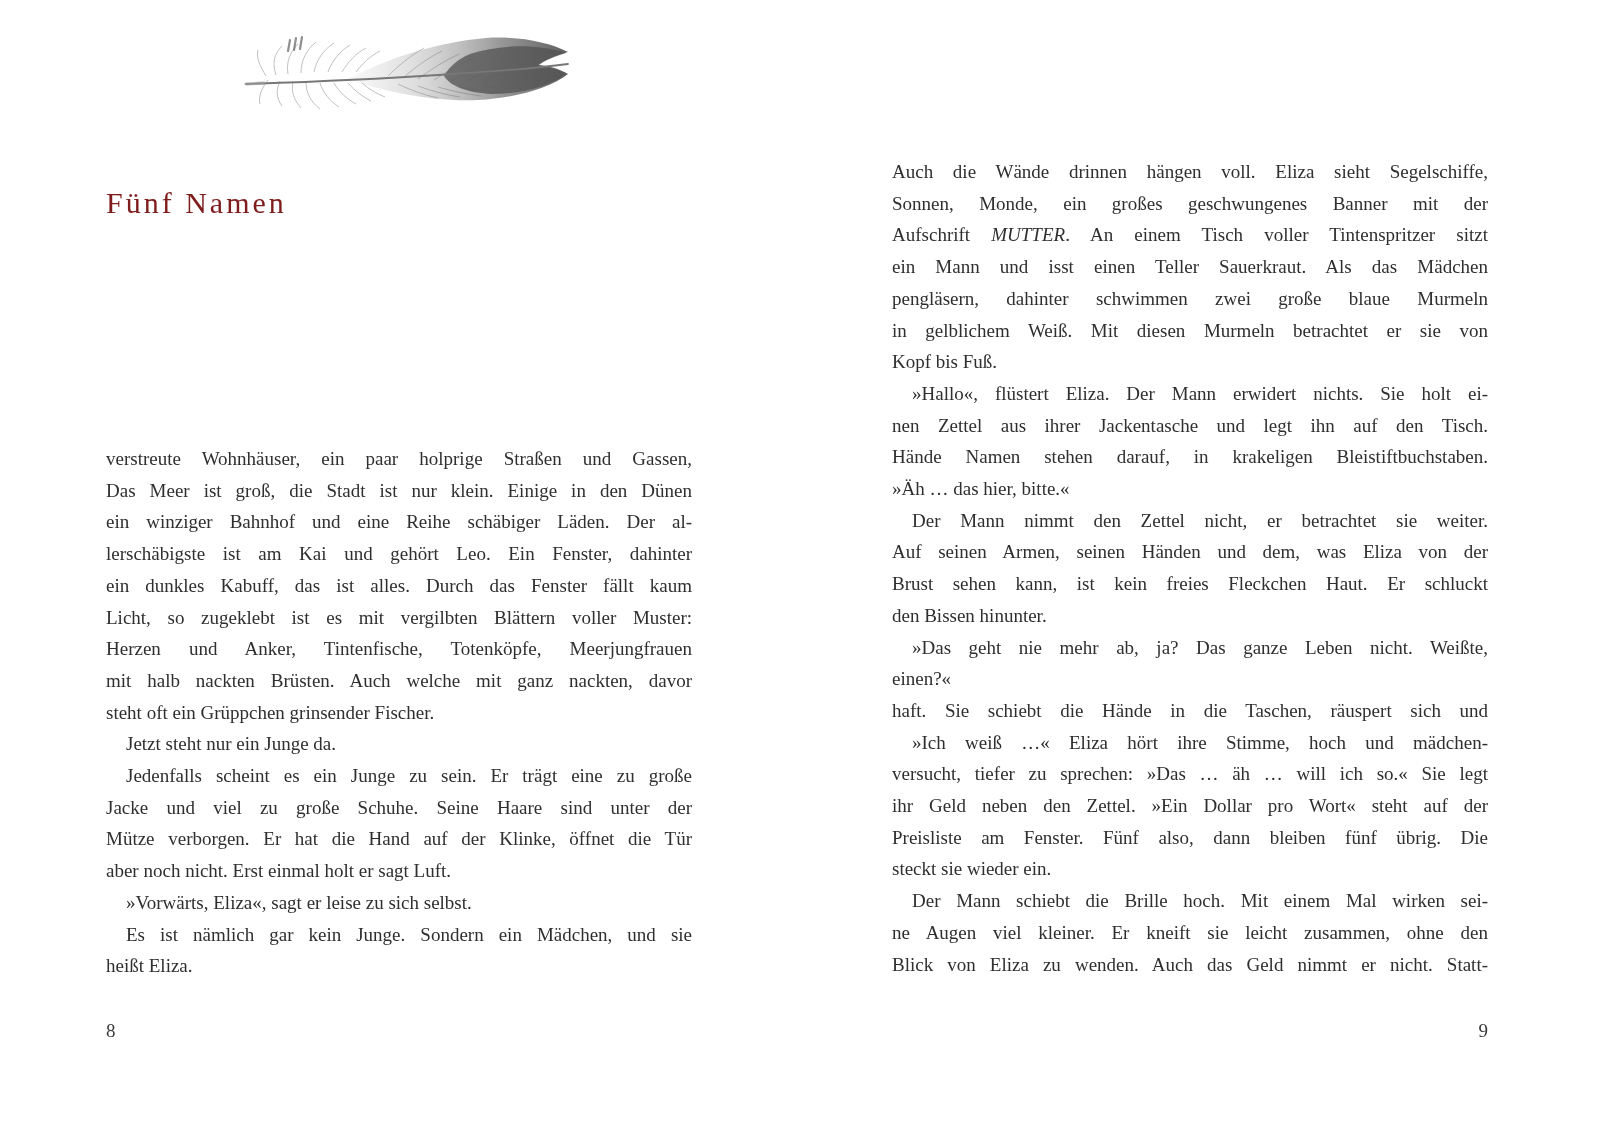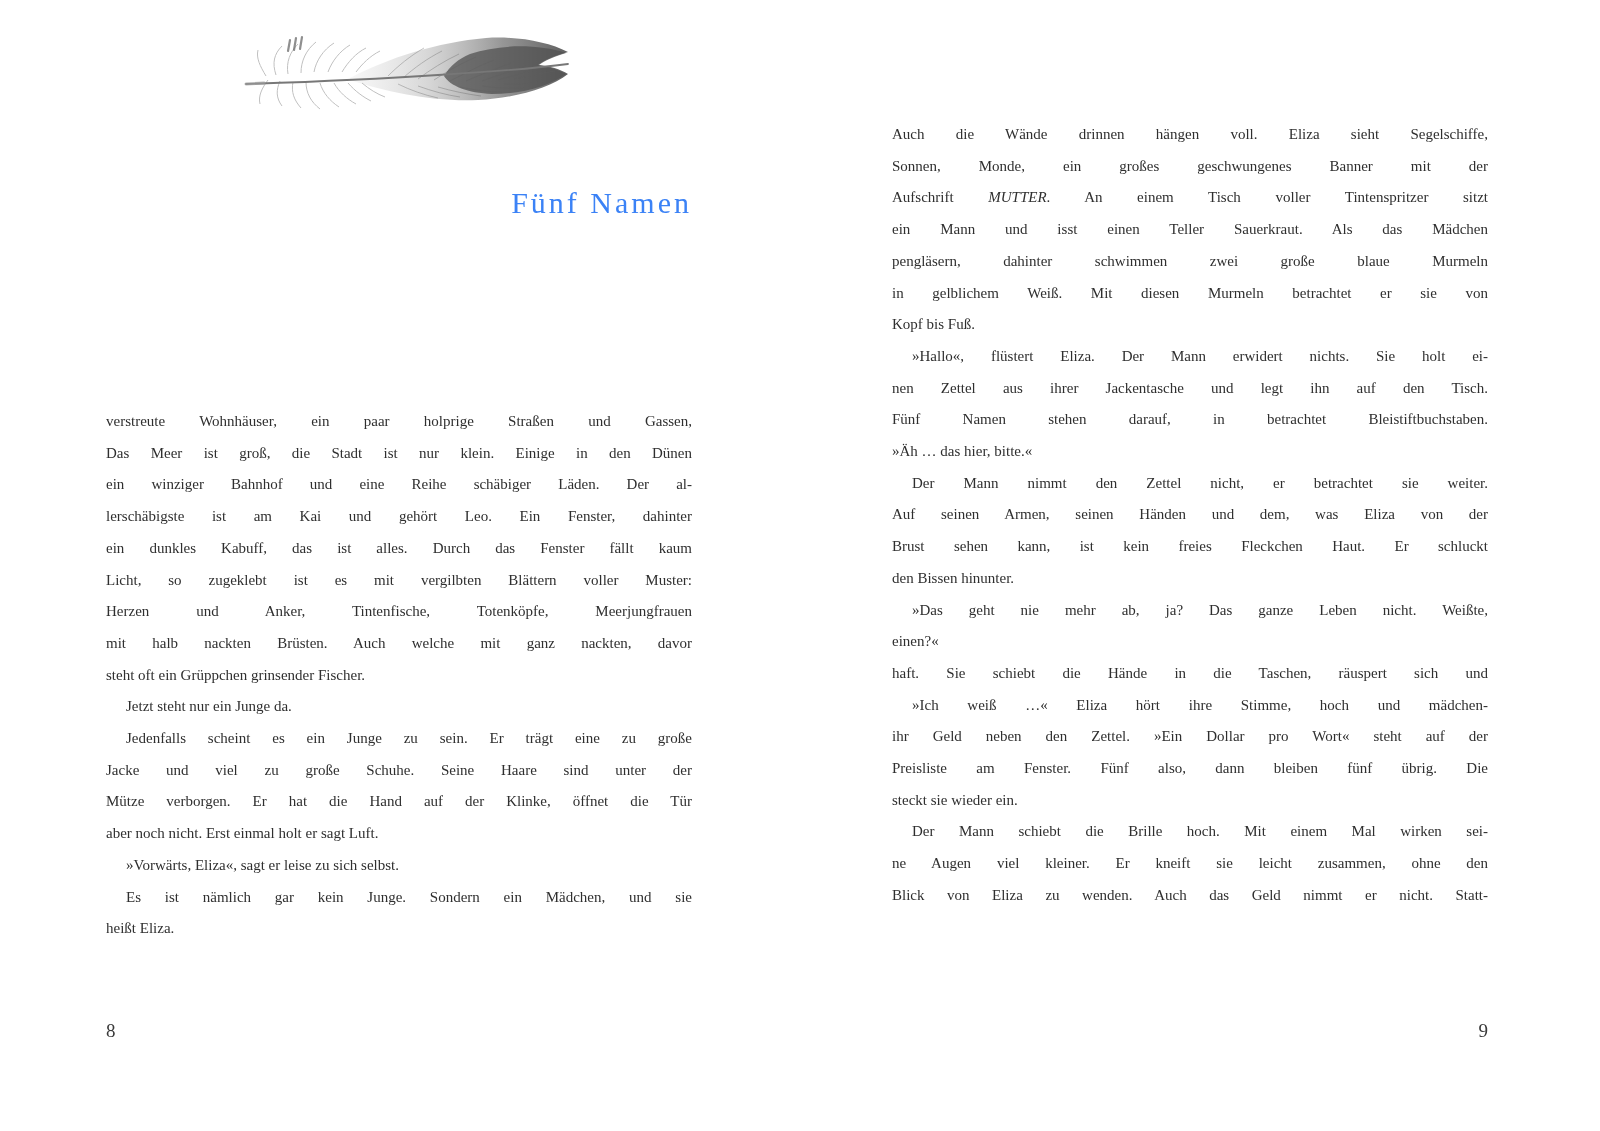--- a/index.html
+++ b/index.html
@@ -9,25 +9,25 @@
     color: #2f2f2f;
     font-family: "Liberation Serif", "DejaVu Serif", serif;
     position: relative;
     overflow: hidden;
   }
   .spread { position: absolute; inset: 0; }
   .feather { position: absolute; left: 238px; top: 28px; width: 332px; height: 92px; }
   .feather svg { display: block; width: 100%; height: 100%; }
   .chapter-title {
     position: absolute; left: 106px; top: 186px; width: 586px;
-    margin: 0; text-align: right;
+    margin: 0; text-align: left;
     font-size: 30px; font-weight: 400; letter-spacing: 3px;
-    color: #3b82f6;
+    color: #7f1d1d;
   }
-  .body-text { font-size: 15px; line-height: 31.7px; }
+  .body-text { font-size: 19px; line-height: 31.7px; margin-top: 37px; }
   .left-body  { position: absolute; left: 106px; top: 406px; width: 586px; }
   .right-body { position: absolute; left: 892px; top: 119px; width: 596px; }
   .para { margin: 0; }
   .line { text-align: justify; text-align-last: justify; }
   .line.last { text-align-last: left; }
   .line.indent { text-indent: 20px; }
   .line em { font-style: italic; }
   .page-number { position: absolute; top: 1020px; font-size: 19px; color: #3a3a3a; }
   .pn-left  { left: 106px; }
   .pn-right { left: 892px; width: 596px; text-align: right; }
@@ -145,36 +145,37 @@
           <div class="line">Sonnen, Monde, ein großes geschwungenes Banner mit der</div>
           <div class="line">Aufschrift <em>MUTTER</em>. An einem Tisch voller Tintenspritzer sitzt</div>
           <div class="line">ein Mann und isst einen Teller Sauerkraut. Als das Mädchen</div>
           <div class="line">pengläsern, dahinter schwimmen zwei große blaue Murmeln</div>
           <div class="line">in gelblichem Weiß. Mit diesen Murmeln betrachtet er sie von</div>
           <div class="line last">Kopf bis Fuß.</div>
         </div>
         <div class="para">
           <div class="line indent">»Hallo«, flüstert Eliza. Der Mann erwidert nichts. Sie holt ei-</div>
           <div class="line">nen Zettel aus ihrer Jackentasche und legt ihn auf den Tisch.</div>
-          <div class="line">Fünf Namen stehen darauf, in betrachtet Bleistiftbuchstaben.</div>
+          <div class="line">Hände Namen stehen darauf, in krakeligen Bleistiftbuchstaben.</div>
           <div class="line last">»Äh … das hier, bitte.«</div>
         </div>
         <div class="para">
           <div class="line indent">Der Mann nimmt den Zettel nicht, er betrachtet sie weiter.</div>
           <div class="line">Auf seinen Armen, seinen Händen und dem, was Eliza von der</div>
           <div class="line">Brust sehen kann, ist kein freies Fleckchen Haut. Er schluckt</div>
           <div class="line last">den Bissen hinunter.</div>
         </div>
         <div class="para">
           <div class="line indent">»Das geht nie mehr ab, ja? Das ganze Leben nicht. Weißte,</div>
           <div class="line last">einen?«</div>
         </div>
         <div class="para">
           <div class="line">haft. Sie schiebt die Hände in die Taschen, räuspert sich und</div>
           <div class="line indent">»Ich weiß …« Eliza hört ihre Stimme, hoch und mädchen-</div>
+          <div class="line">versucht, tiefer zu sprechen: »Das … äh … will ich so.« Sie legt</div>
           <div class="line">ihr Geld neben den Zettel. »Ein Dollar pro Wort« steht auf der</div>
           <div class="line">Preisliste am Fenster. Fünf also, dann bleiben fünf übrig. Die</div>
           <div class="line last">steckt sie wieder ein.</div>
         </div>
         <div class="para">
           <div class="line indent">Der Mann schiebt die Brille hoch. Mit einem Mal wirken sei-</div>
           <div class="line">ne Augen viel kleiner. Er kneift sie leicht zusammen, ohne den</div>
           <div class="line">Blick von Eliza zu wenden. Auch das Geld nimmt er nicht. Statt-</div>
         </div>
       </div>

